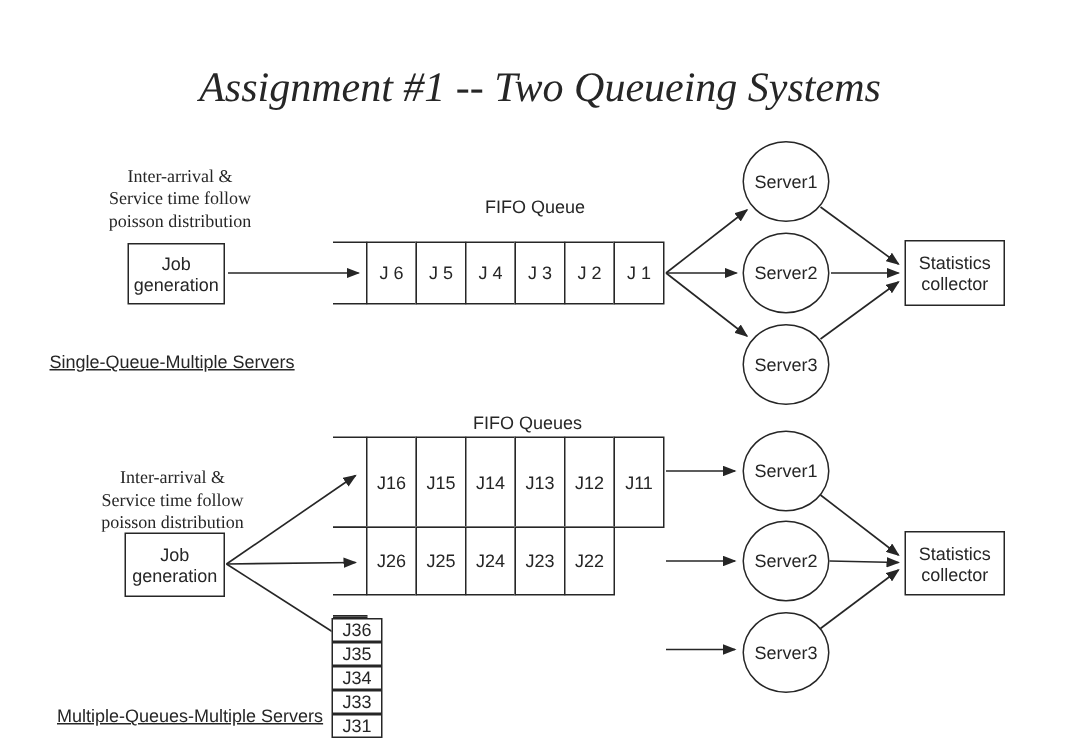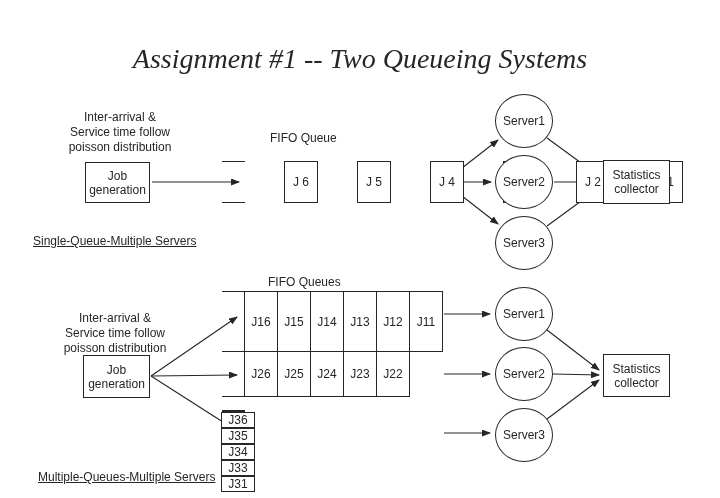--- a/index.html
+++ b/index.html
@@ -14,28 +14,28 @@
   #arrows { position: absolute; left: 0; top: 0; z-index: 0; }
   .el { z-index: 1; }
 
   .slide-title {
     left: 0; top: 42px; width: 720px; text-align: center;
     font-family: "Liberation Serif", serif; font-size: 28px; line-height: 34px;
     white-space: nowrap;
     font-style: italic;
   }
   .note {
-    font-size: 12px; line-height: 15px; text-align: center; width: 180px;
+    font-size: 12px; line-height: 15px; text-align: center; width: 180px; font-family: Liberation Serif, serif;
   }
   .box {
     border: 1.5px solid var(--ink); background: var(--bg);
     display: flex; flex-direction: column; align-items: center; justify-content: center;
     font-size: 12px; line-height: 14px; text-align: right;
   }
-  .small-label { font-size: 12px; line-height: 14px; text-align: left; width: 120px; }
+  .small-label { font-size: 12px; line-height: 14px; text-align: right; width: 120px; }
   .queue { display: flex; align-items: stretch; }
   .queue-open {
     width: 23px;
     border-top: 1px solid var(--ink); border-bottom: 1px solid var(--ink);
   }
   .queue-cell {
     width: 34px; margin-left: -1px; border: 1px solid var(--ink);
     display: flex; align-items: center; justify-content: center;
     font-size: 12px; background: var(--bg); white-space: pre;
   }
@@ -87,21 +87,21 @@
   <div>poisson distribution</div>
 </div>
 
 <div class="abs el box" style="left:85px; top:162px; width:65px; height:41px;">
   <div>Job</div>
   <div>generation</div>
 </div>
 
 <div class="abs el small-label" style="left:270px; top:131px;">FIFO Queue</div>
 
-<div class="abs el queue" style="left:222px; top:161px; height:42px;gap:40px;">
+<div class="abs el queue" style="left:222px; top:161px; height:42px;">
   <div class="queue-open"></div>
   <div class="queue-cell">J 6</div>
   <div class="queue-cell">J 5</div>
   <div class="queue-cell">J 4</div>
   <div class="queue-cell">J 3</div>
   <div class="queue-cell">J 2</div>
   <div class="queue-cell">J 1</div>
 </div>
 
 <div class="abs el server" style="left:495px; top:94px;">Server1</div>

